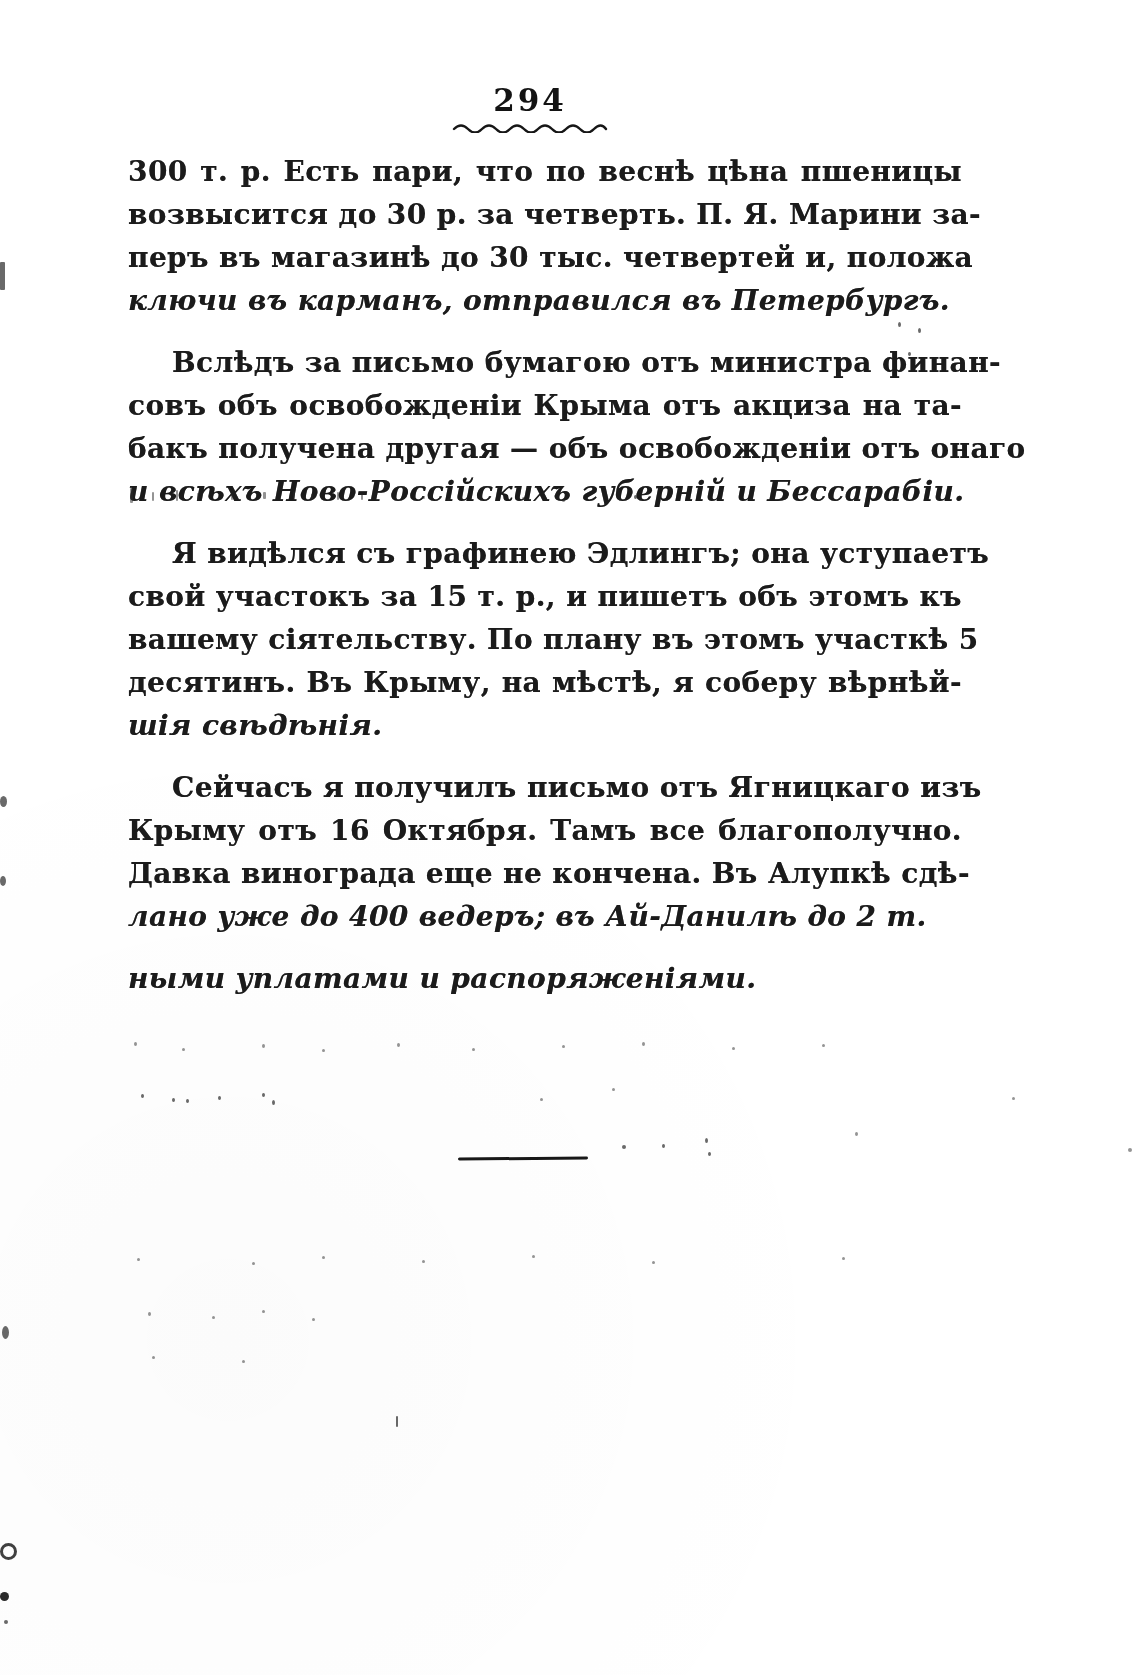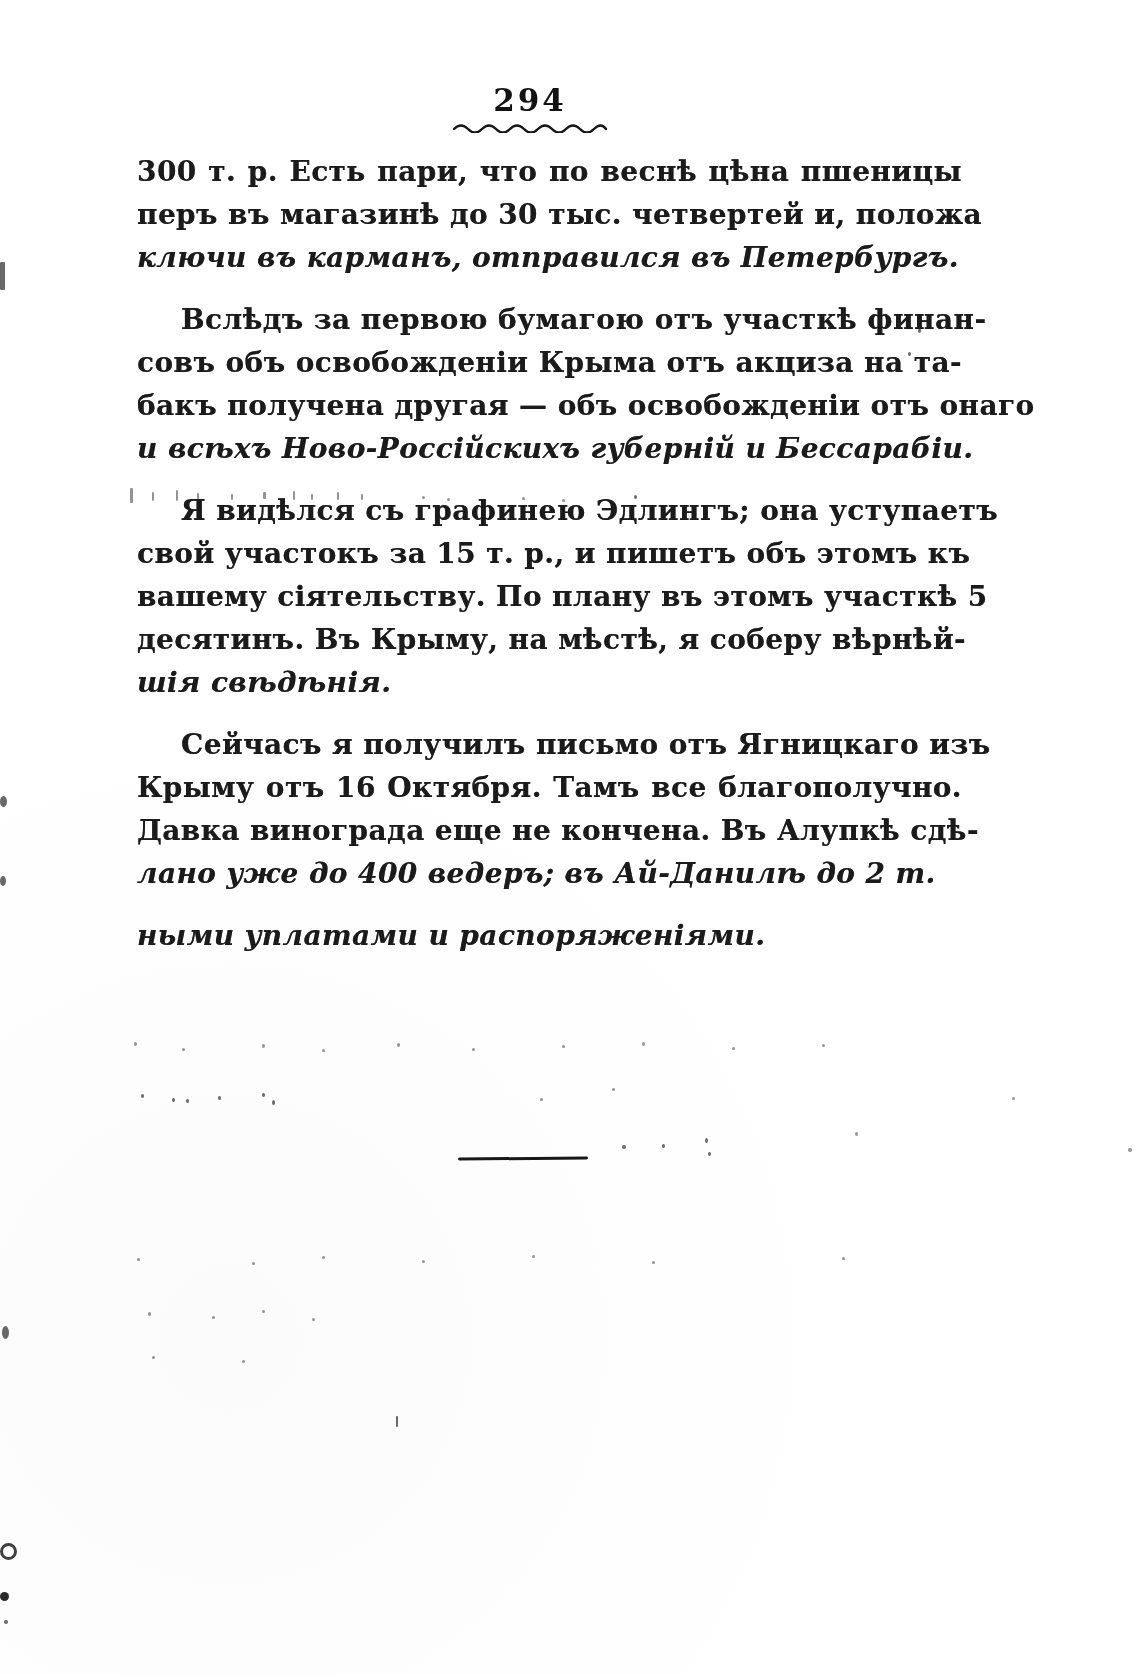--- a/index.html
+++ b/index.html
@@ -22,21 +22,21 @@
     text-align:center;
     font-size:31px; font-weight:700; letter-spacing:3px;
     color:#131313;
   }
   .wavy-rule {
     position:absolute; top:118px; left:452px;
   }
   .text-block {
     position:absolute; left:128px; top:150px; width:834px;
   }
-  .para { margin:0 0 19px 9px; }
+  .para { margin:0 0 19px 0; }
   .line {
     font-size:28px; font-weight:700;
     line-height:43px;
     letter-spacing:0.4px;
     text-align:justify;
     text-align-last:justify;
     color:#1b1b1b;
     text-shadow:0 0 0.5px rgba(10,10,10,0.6);
     white-space:nowrap;
   }
@@ -72,26 +72,27 @@
   <span class="wavy-rule">
     <svg width="156" height="10" viewBox="0 0 156 10" xmlns="http://www.w3.org/2000/svg">
       <path d="M2 6 Q 9 -1 16 6 T 30 6 T 44 6 T 58 6 T 72 6 T 86 6 T 100 6 T 114 6 T 128 6 T 142 6 T 154 6" fill="none" stroke="#161616" stroke-width="2.4" stroke-linecap="round"></path>
     </svg>
   </span>
 
   <div class="text-block">
 
     <div class="para">
       <div class="line">300 т. р. Есть пари, что по веснѣ цѣна пшеницы</div>
+      <div class="line">возвысится до 30 р. за четверть. П. Я. Марини за-</div>
       <div class="line">перъ въ магазинѣ до 30 тыс. четвертей и, положа</div>
       <div class="line last">ключи въ карманъ, отправился въ Петербургъ.</div>
     </div>
 
     <div class="para">
-      <div class="line ind">Вслѣдъ за первою бумагою отъ участкѣ финан-</div>
+      <div class="line ind">Вслѣдъ за письмо бумагою отъ министра финан-</div>
       <div class="line">совъ объ освобожденіи Крыма отъ акциза на та-</div>
       <div class="line">бакъ получена другая — объ освобожденіи отъ онаго</div>
       <div class="line last">и всѣхъ Ново-Россійскихъ губерній и Бессарабіи.</div>
     </div>
 
     <div class="para">
       <div class="line ind">Я видѣлся съ графинею Эдлингъ; она уступаетъ</div>
       <div class="line">свой участокъ за 15 т. р., и пишетъ объ этомъ къ</div>
       <div class="line">вашему сіятельству. По плану въ этомъ участкѣ 5</div>
       <div class="line">десятинъ. Въ Крыму, на мѣстѣ, я соберу вѣрнѣй-</div>

